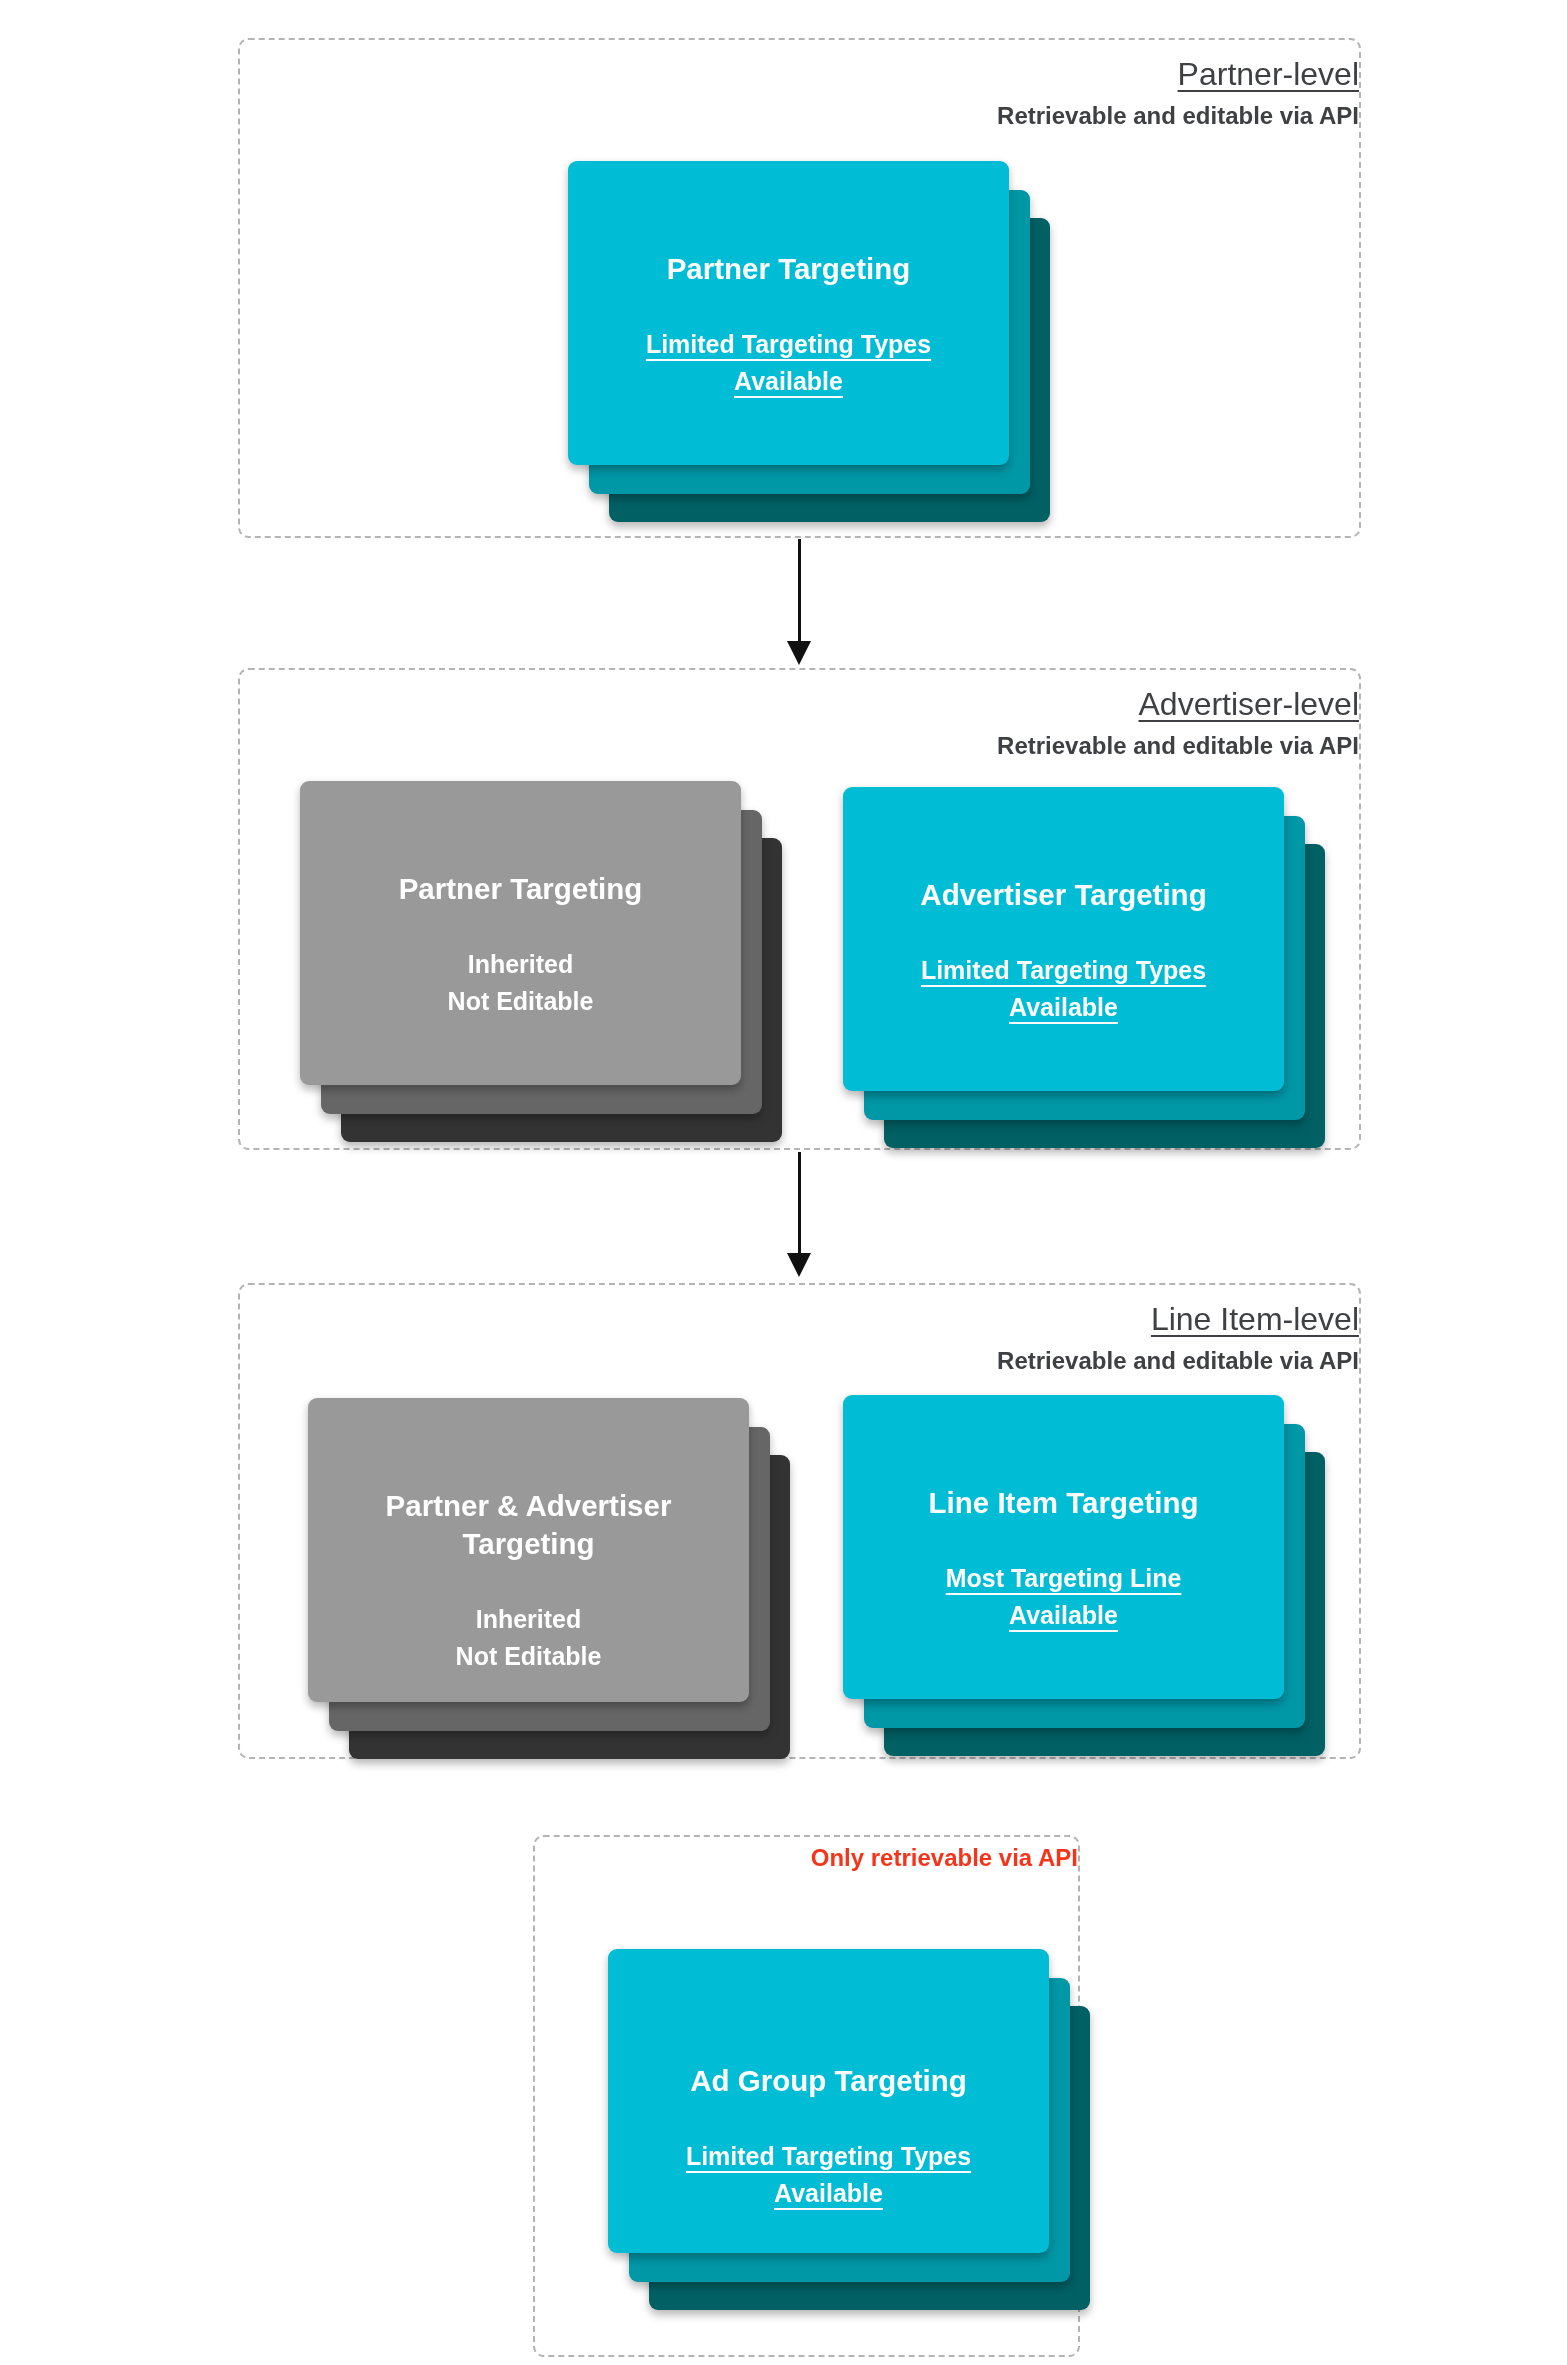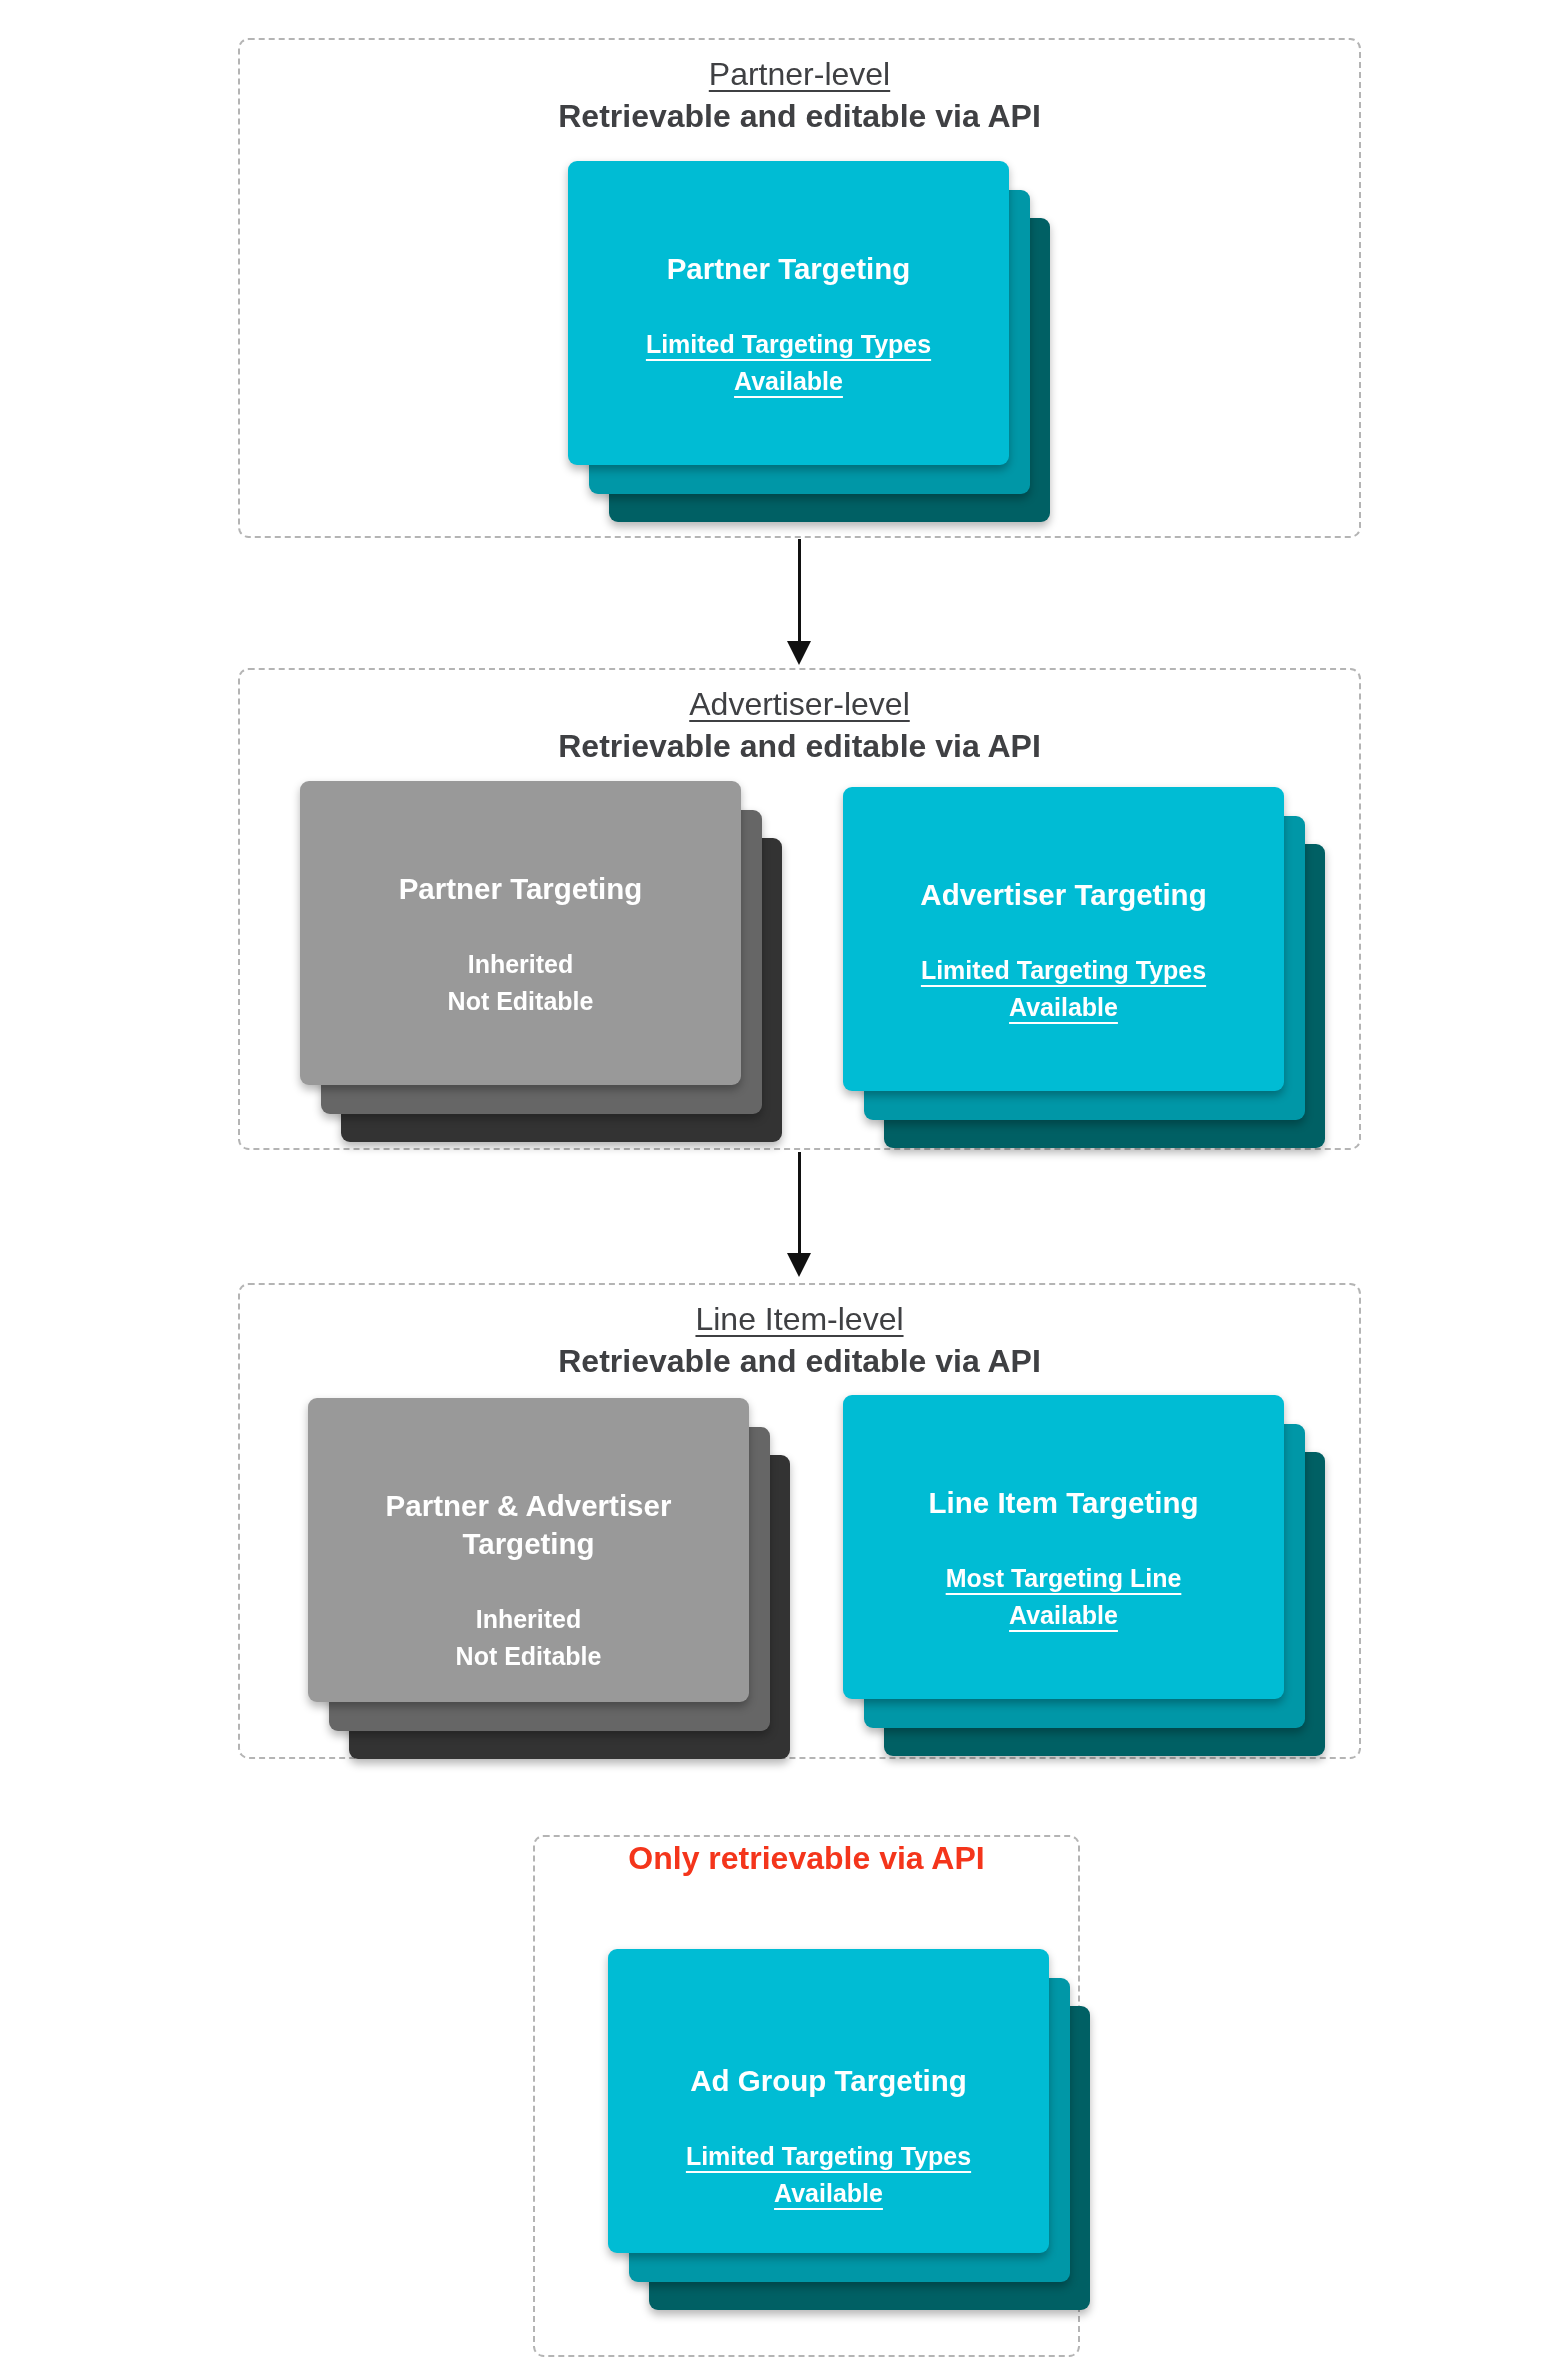--- a/index.html
+++ b/index.html
@@ -11,38 +11,38 @@
     font-family: "Liberation Sans", sans-serif;
     overflow: hidden;
   }
 
   
   .panel {
     position: absolute;
     border: 2.7px dashed var(--border_gray, #b4b4b4);
     border-radius: 10.7px;
     box-sizing: border-box;
-    text-align: center;
+    text-align: right;
   }
   .panel-1 { left: 238px; top: 38px;   width: 1123px; height: 500px; }
   .panel-2 { left: 238px; top: 668px;  width: 1123px; height: 482px; }
   .panel-3 { left: 238px; top: 1283px; width: 1123px; height: 476px; }
   .panel-4 { left: 533px; top: 1835px; width: 547px;  height: 522px; }
 
   .panel-title {
     margin-top: 12.5px;
     font-size: 32px;
     line-height: 42px;
     color: var(--header_text, #3f4043);
     text-decoration: underline;
     text-underline-offset: 4.5px;
     text-decoration-thickness: 2.2px;
   }
   .panel-subtitle {
-    font-size: 32px;
+    font-size: 24px;
     line-height: 42px;
     font-weight: bold;
     color: var(--header_text, #3f4043);
   }
   .panel-subtitle.alert { color: var(--alert_red, #f4351b); }
 
   
   .stack { position: absolute; width: 482px; height: 361px; }
   .layer {
     position: absolute;

